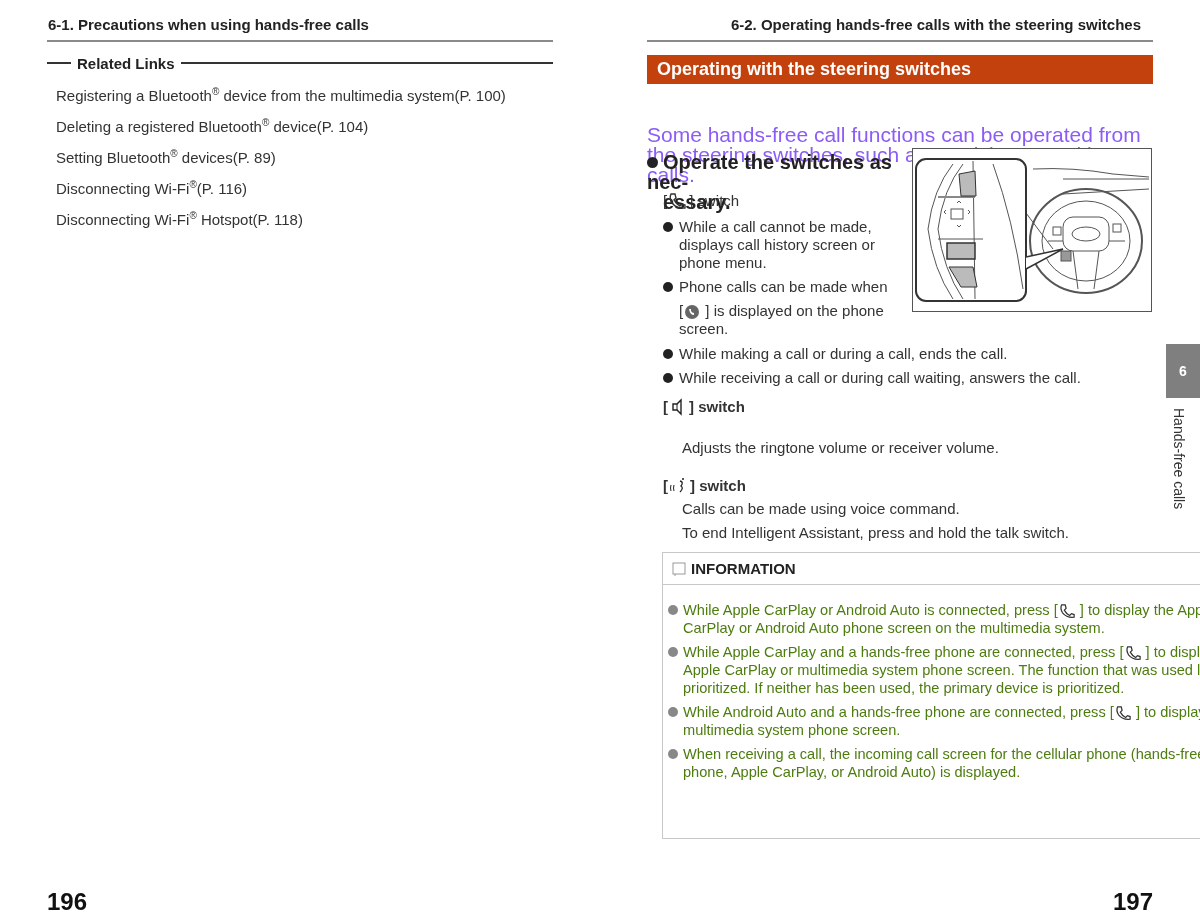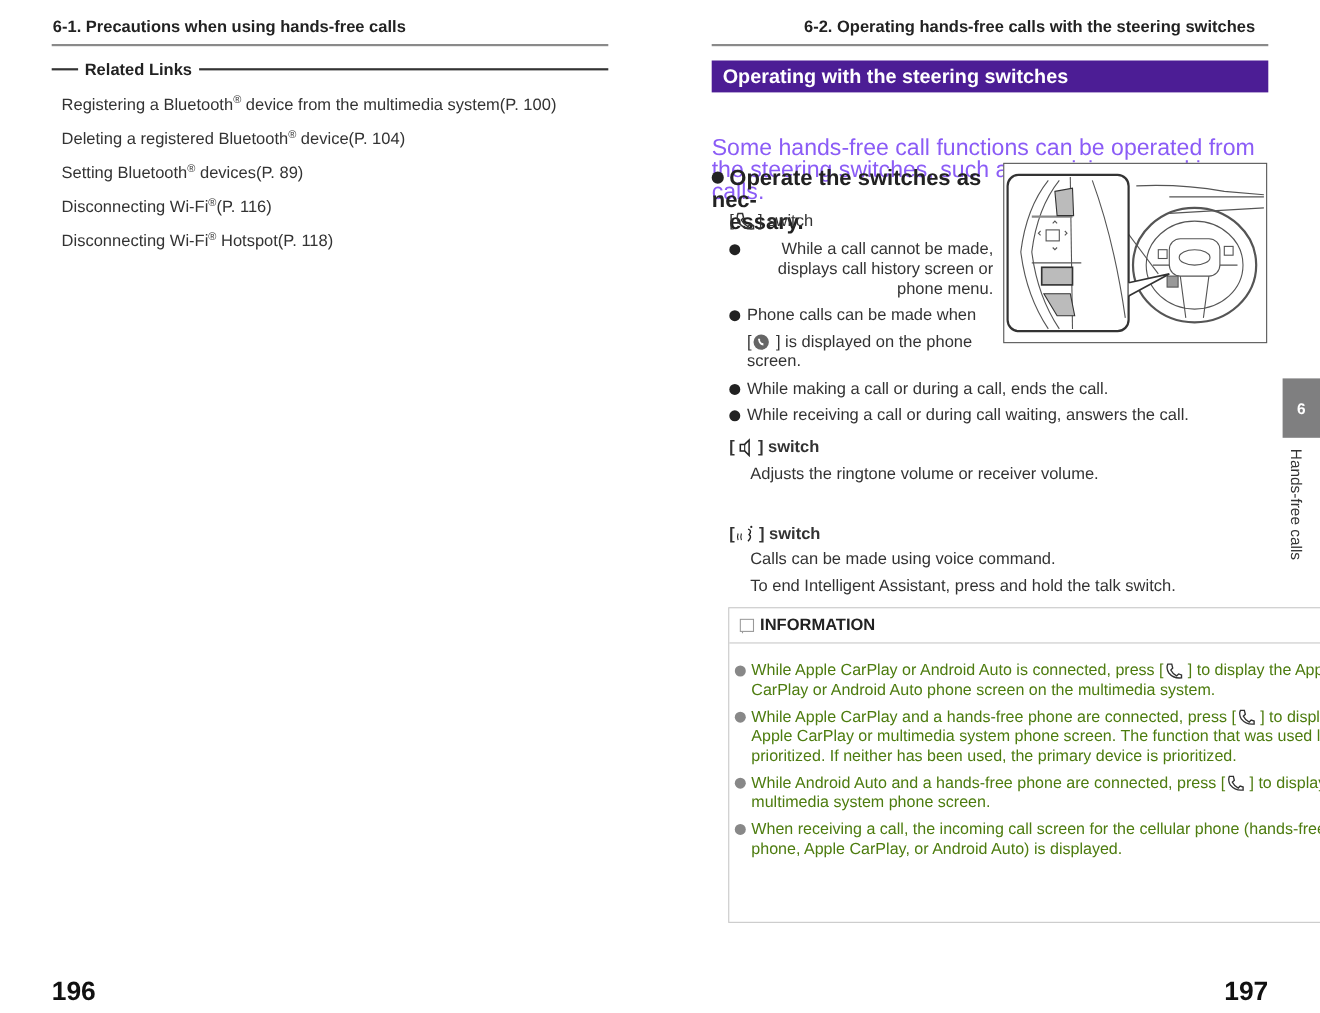--- a/index.html
+++ b/index.html
@@ -22,21 +22,21 @@
 
   .related { position: absolute; left: 47px; top: 54px; width: 506px; }
   .related-title { display: flex; align-items: center; font-size: 15px; font-weight: bold; height: 18px; }
   .related-title .dash-l { width: 24px; height: 1.5px; background: #333; margin-right: 6px; }
   .related-title .dash-r { flex: 1; height: 1.5px; background: #333; margin-left: 6px; }
   .related-list { margin: 6px 0 0 9px; padding: 0; list-style: none; }
   .related-list li { font-size: 15px; line-height: 27px; color: #333; }
   .related-list sup { font-size: 10px; }
 
   .section-bar {
-    position: absolute; left: 47px; top: 55px; width: 506px; height: 29px; background: #4c1d95;
+    position: absolute; left: 47px; top: 55px; width: 506px; height: 29px; background: #c2410c;
     color: #fff; font-size: 18px; font-weight: bold; line-height: 29px; padding-left: 10px; box-sizing: border-box;
   }
   .intro { position: absolute; left: 47px; top: 89px; width: 510px; font-size: 21px; line-height: 20px; color: #8b5cf6; margin-top: 36px; }
 
   .op-head { position: absolute; left: 47px; top: 152px; width: 255px; font-size: 20px; font-weight: bold; line-height: 20px; }
   .op-head .bull { display: inline-block; width: 11px; height: 11px; border-radius: 50%; background: #222; margin-right: 5px; vertical-align: 1px; }
   .op-head .cont { padding-left: 16px; }
 
   .figure { position: absolute; left: 312px; top: 148px; width: 240px; height: 164px; border: 1.5px solid #555; box-sizing: border-box; background: #fff; }
 
@@ -137,21 +137,21 @@
 
   <div class="block" style="top:192px; width:240px;">
     <div class="sw-label">
       <span>[</span>
       <svg class="ic" width="20" height="18" viewBox="0 0 20 18">
           <path d="M4 2 L8 2 L9 6 L7 8 Q9 12 13 14 L15 12 L18 13 L18 16 Q10 17 5 11 Q2 6 4 2 Z" fill="none" stroke="#333" stroke-width="1.4"></path>
         </svg>
       <span style="margin-left:2px;">] switch</span>
     </div>
     <ul class="blist" style="margin-top:8px;">
-      <li style="margin-bottom:6px;text-align:right;">While a call cannot be made, displays call history screen or phone menu.</li>
+      <li style="margin-bottom:6px;">While a call cannot be made, displays call history screen or phone menu.</li>
       <li>
         <span>Phone calls can be made when</span>
         <div style="margin-top:6px;">[<svg class="ic" width="18" height="16" viewBox="0 0 18 16">
               <circle cx="9" cy="8" r="7" fill="#666"></circle>
               <path d="M6 5 L8 5 L8 7 Q9 9 11 9 L11 11 Q7 11 6 5 Z" fill="#fff"></path>
             </svg> <span>] is displayed on the phone screen.</span></div>
       </li>
     </ul>
   </div>
 
@@ -164,21 +164,21 @@
 
   <div class="block" style="top:398px; width:500px;">
     <div class="sw-label bold">
       <span>[</span>
       <svg class="ic" width="18" height="18" viewBox="0 0 18 18">
           <path d="M5 6 L9 6 L13 2 L13 16 L9 12 L5 12 Z" fill="none" stroke="#222" stroke-width="1.4"></path>
           <path d="M9 6 L9 12" stroke="#222"></path>
         </svg>
       <span style="margin-left:3px;">] switch</span>
     </div>
-    <div class="plain" style="margin-top:3px;">Adjusts the ringtone volume or receiver volume.</div>
+    <div class="plain" style="margin-top:20px;">Adjusts the ringtone volume or receiver volume.</div>
   </div>
 
   <div class="block" style="top:477px; width:500px;">
     <div class="sw-label bold">
       <span>[</span>
       <svg class="ic" width="20" height="18" viewBox="0 0 20 18">
           <path d="M3 8 Q2 11 3 14 M6 8 Q5 11 6 14" fill="none" stroke="#222" stroke-width="1"></path>
           <path d="M12 4 Q16 5 13 9 Q16 11 12 15" fill="none" stroke="#222" stroke-width="1.3"></path>
           <circle cx="15" cy="2" r="1" fill="#222"></circle>
         </svg>

